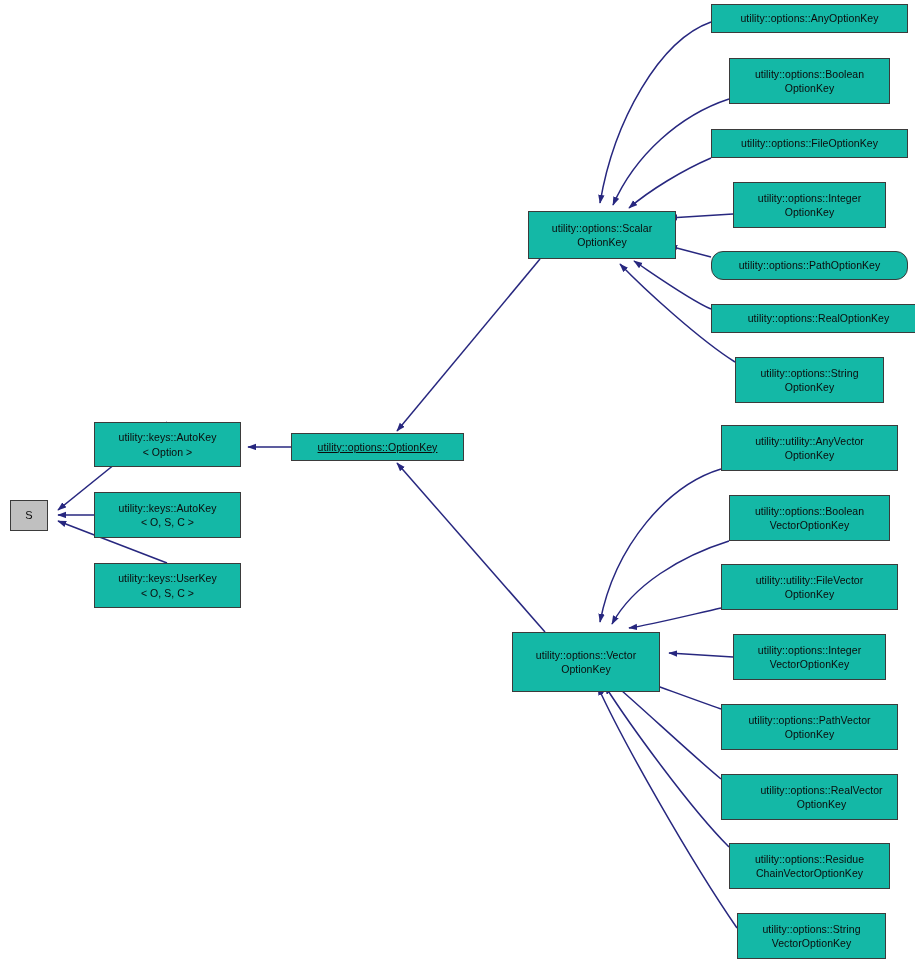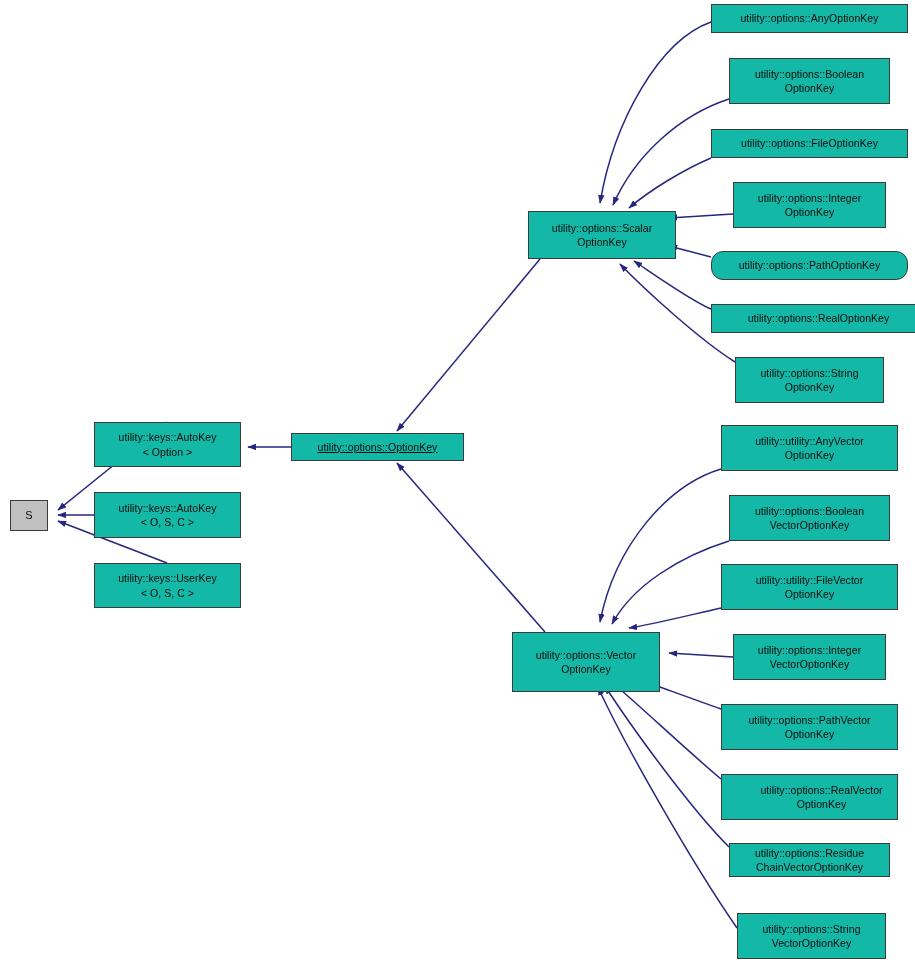--- a/index.html
+++ b/index.html
@@ -163,21 +163,21 @@
 VectorOptionKey</span>
   </div>
   <div class="node" style="left:721px; top:704px; width:177px; height:46px;">
     <span>utility::options::PathVector
 OptionKey</span>
   </div>
   <div class="node" style="left:721px; top:774px; width:177px; height:46px;padding-left:24px;">
     <span>utility::options::RealVector
 OptionKey</span>
   </div>
-  <div class="node" style="left:729px; top:843px; width:161px; height:34px;">
+  <div class="node" style="left:729px; top:843px; width:161px; height:46px;">
     <span>utility::options::Residue
 ChainVectorOptionKey</span>
   </div>
   <div class="node" style="left:737px; top:913px; width:149px; height:46px;">
     <span>utility::options::String
 VectorOptionKey</span>
   </div>
 
 </div>
 

